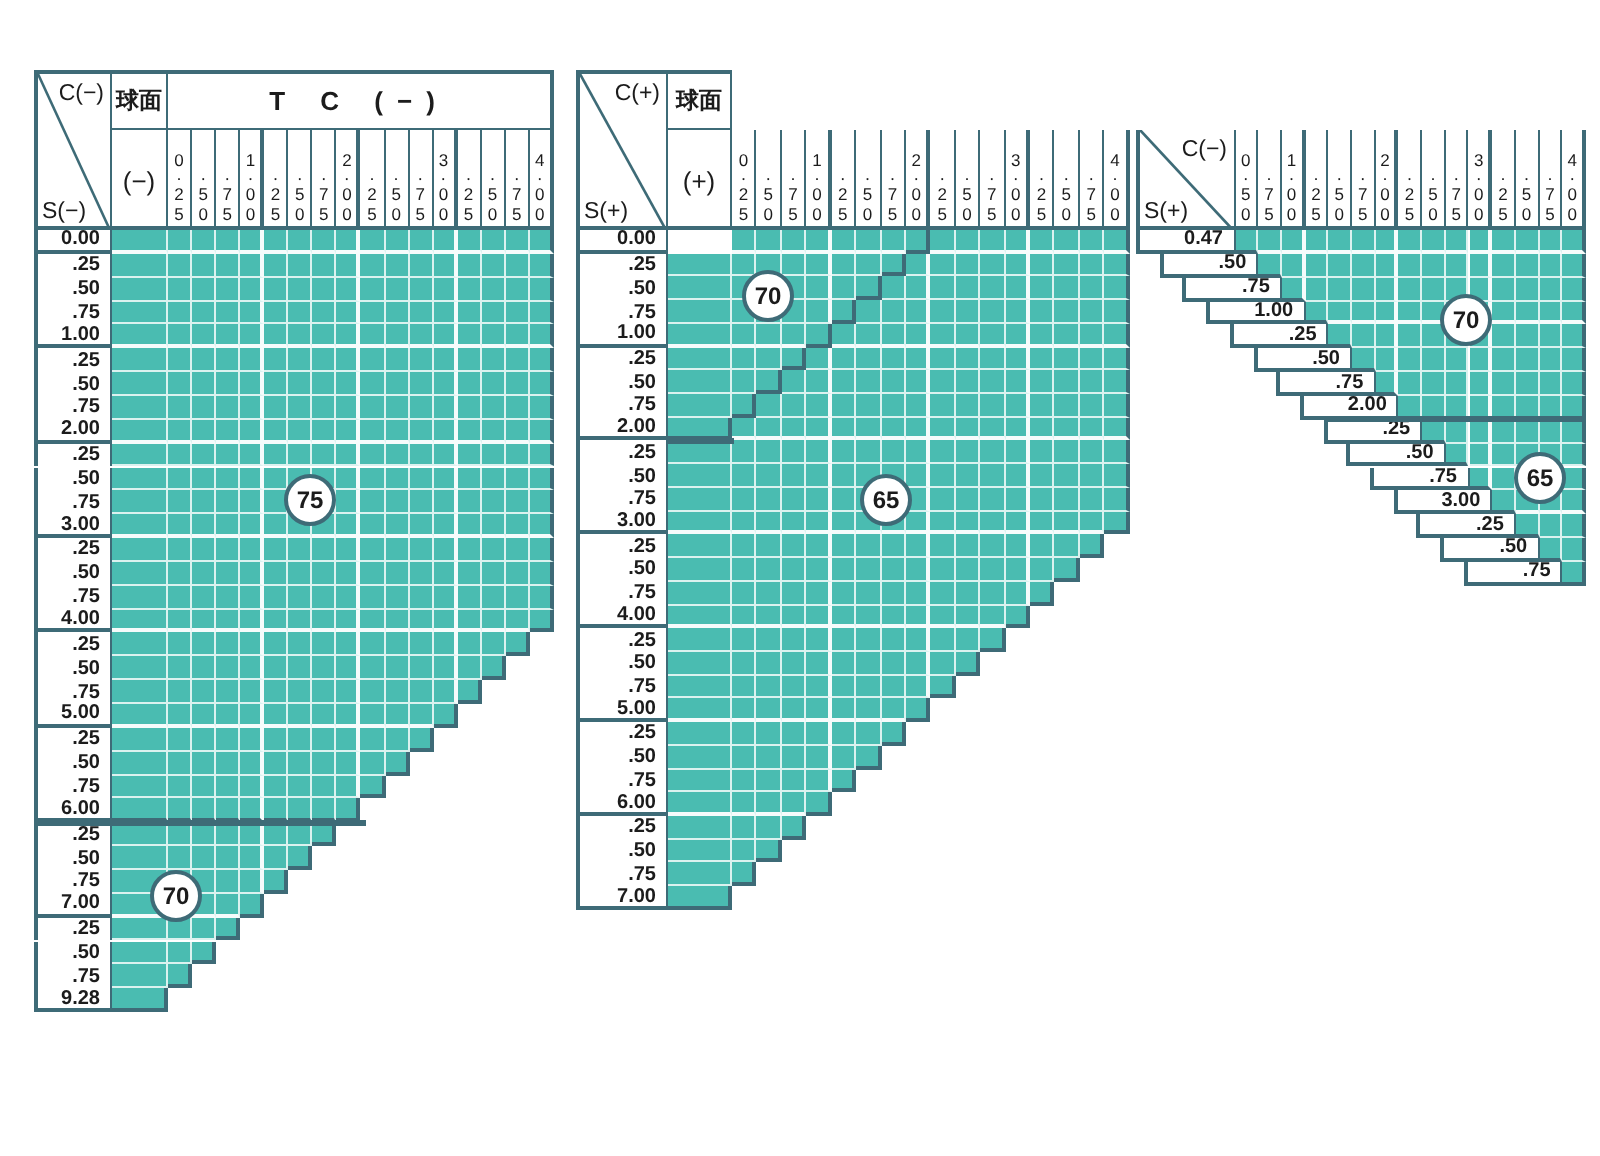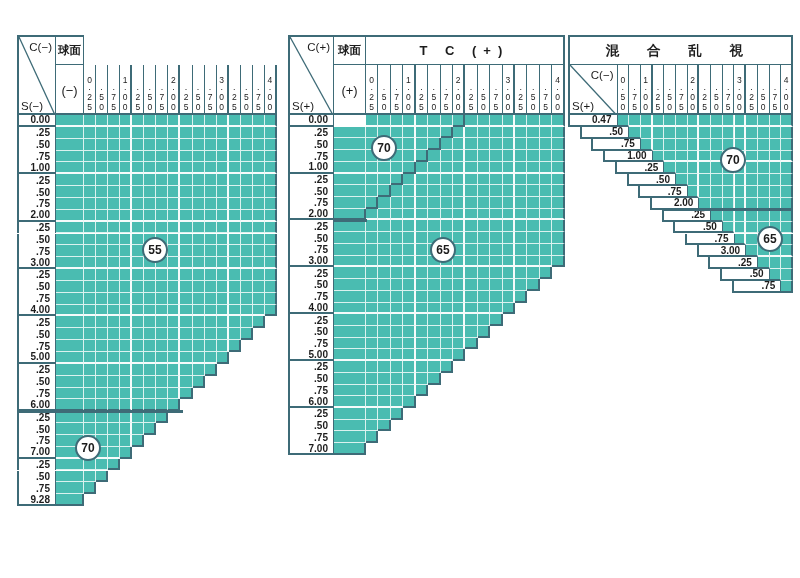--- a/index.html
+++ b/index.html
@@ -13,20 +13,21 @@
 
 <div id="chart-root">
     <div style="position: absolute; left: 17px; top: 35px; width: 39px; height: 80px; background: rgb(255, 255, 255); border-left: 2.5px solid rgb(62, 107, 119); border-top: 2.5px solid rgb(62, 107, 119); border-right: 1.5px solid rgb(62, 107, 119);">
       <svg viewBox="0 0 39 80" preserveAspectRatio="none" style="position:absolute;left:0;top:0;width:100%;height:100%;">
         <line x1="0" y1="0" x2="39" y2="80" stroke="#3e6b77" stroke-width="1.4"></line>
       </svg>
       <span style="position:absolute;top:4px;right:3px;font-size:11.5px;">C(−)</span>
       <span style="position:absolute;bottom:3px;left:2px;font-size:11.5px;">S(−)</span>
     </div>
     <div style="position: absolute; left: 56px; top: 35px; width: 28px; height: 30px; background: rgb(255, 255, 255); border-top: 2.5px solid rgb(62, 107, 119); border-right: 1.5px solid rgb(62, 107, 119); border-bottom: 1.5px solid rgb(62, 107, 119); display: flex; align-items: center; justify-content: center; font-size: 11.5px; font-weight: 600;">球面</div>
+    <div style="position: absolute; left: 84px; top: 35px; width: 193px; height: 30px; background: rgb(255, 255, 255); border-top: 2.5px solid rgb(62, 107, 119); border-right: 2.5px solid rgb(62, 107, 119); border-bottom: 1.5px solid rgb(62, 107, 119); display: flex; align-items: center; justify-content: center; font-size: 13px; font-weight: 600; letter-spacing: 7px;">T C (−)</div>
     <div style="position: absolute; left: 56px; top: 65px; width: 28px; height: 50px; background: rgb(255, 255, 255); border-right: 1.5px solid rgb(62, 107, 119); display: flex; align-items: center; justify-content: center; font-size: 13px;">(−)</div>
     <div style="position: absolute; left: 84px; top: 65px; width: 12.06px; height: 50px; background: rgb(255, 255, 255); border-right: 1px solid rgb(62, 107, 119); display: flex; flex-direction: column; justify-content: flex-end; align-items: center; padding-bottom: 3px;">
       <span style="height: 11px; line-height: 11px; font-size: 8.5px; display: block;">0</span>
       <span style="height: 6px; line-height: 6px; font-size: 9px; display: block;">·</span>
       <span style="height: 10px; line-height: 10px; font-size: 8.5px; display: block;">2</span>
       <span style="height: 10px; line-height: 10px; font-size: 8.5px; display: block;">5</span>
     </div>
     <div style="position: absolute; left: 96.06px; top: 65px; width: 12.06px; height: 50px; background: rgb(255, 255, 255); border-right: 1px solid rgb(62, 107, 119); display: flex; flex-direction: column; justify-content: flex-end; align-items: center; padding-bottom: 3px;">
       <span style="height: 11px; line-height: 11px; font-size: 8.5px; display: block;"></span>
       <span style="height: 6px; line-height: 6px; font-size: 9px; display: block;">·</span>
@@ -569,31 +570,30 @@
     <div style="position: absolute; left: 108.12px; top: 458.65px; width: 12.06px; height: 11.85px; background: rgb(74, 188, 177); border-right: 2.5px solid rgb(62, 107, 119); border-bottom: 2.5px solid rgb(62, 107, 119);"></div>
     <div style="position: absolute; left: 17px; top: 470.5px; width: 39px; height: 11.85px; background: rgb(255, 255, 255); border-left: 2.5px solid rgb(62, 107, 119); border-right: 1.5px solid rgb(62, 107, 119); display: flex; align-items: center; justify-content: flex-end; padding-right: 5px; font-size: 10px; font-weight: 600;">.50</div>
     <div style="position: absolute; left: 56px; top: 470.5px; width: 28px; height: 11.85px; background: rgb(74, 188, 177); border-right: 1px solid rgba(255, 255, 255, 0.8); border-bottom: 1px solid rgba(255, 255, 255, 0.8);"></div>
     <div style="position: absolute; left: 84px; top: 470.5px; width: 12.06px; height: 11.85px; background: rgb(74, 188, 177); border-right: 1px solid rgba(255, 255, 255, 0.8); border-bottom: 1px solid rgba(255, 255, 255, 0.8);"></div>
     <div style="position: absolute; left: 96.06px; top: 470.5px; width: 12.06px; height: 11.85px; background: rgb(74, 188, 177); border-right: 2.5px solid rgb(62, 107, 119); border-bottom: 2.5px solid rgb(62, 107, 119);"></div>
     <div style="position: absolute; left: 17px; top: 482.35px; width: 39px; height: 11.85px; background: rgb(255, 255, 255); border-left: 2.5px solid rgb(62, 107, 119); border-right: 1.5px solid rgb(62, 107, 119); display: flex; align-items: center; justify-content: flex-end; padding-right: 5px; font-size: 10px; font-weight: 600;">.75</div>
     <div style="position: absolute; left: 56px; top: 482.35px; width: 28px; height: 11.85px; background: rgb(74, 188, 177); border-right: 1px solid rgba(255, 255, 255, 0.8); border-bottom: 1px solid rgba(255, 255, 255, 0.8);"></div>
     <div style="position: absolute; left: 84px; top: 482.35px; width: 12.06px; height: 11.85px; background: rgb(74, 188, 177); border-right: 2.5px solid rgb(62, 107, 119); border-bottom: 2.5px solid rgb(62, 107, 119);"></div>
     <div style="position: absolute; left: 17px; top: 494.2px; width: 39px; height: 11.85px; background: rgb(255, 255, 255); border-left: 2.5px solid rgb(62, 107, 119); border-right: 1.5px solid rgb(62, 107, 119); border-bottom: 2.5px solid rgb(62, 107, 119); display: flex; align-items: center; justify-content: flex-end; padding-right: 5px; font-size: 10px; font-weight: 600;">9.28</div>
     <div style="position: absolute; left: 56px; top: 494.2px; width: 28px; height: 11.85px; background: rgb(74, 188, 177); border-right: 2.5px solid rgb(62, 107, 119); border-bottom: 2.5px solid rgb(62, 107, 119);"></div>
-    <div style="position: absolute; left: 142px; top: 237px; width: 26px; height: 26px; background: rgb(255, 255, 255); border: 2px solid rgb(62, 107, 119); border-radius: 50%; display: flex; align-items: center; justify-content: center; font-size: 12px; font-weight: 700; z-index: 5;">55</div>
+    <div style="position: absolute; left: 142px; top: 237px; width: 26px; height: 26px; background: rgb(255, 255, 255); border: 2px solid rgb(62, 107, 119); border-radius: 50%; display: flex; align-items: center; justify-content: center; font-size: 12px; font-weight: 700; z-index: 5;">75</div>
     <div style="position: absolute; left: 75px; top: 435px; width: 26px; height: 26px; background: rgb(255, 255, 255); border: 2px solid rgb(62, 107, 119); border-radius: 50%; display: flex; align-items: center; justify-content: center; font-size: 12px; font-weight: 700; z-index: 5;">70</div>
     <div style="position: absolute; left: 288px; top: 35px; width: 46px; height: 80px; background: rgb(255, 255, 255); border-left: 2.5px solid rgb(62, 107, 119); border-top: 2.5px solid rgb(62, 107, 119); border-right: 1.5px solid rgb(62, 107, 119);">
       <svg viewBox="0 0 46 80" preserveAspectRatio="none" style="position:absolute;left:0;top:0;width:100%;height:100%;">
         <line x1="0" y1="0" x2="46" y2="80" stroke="#3e6b77" stroke-width="1.4"></line>
       </svg>
       <span style="position:absolute;top:4px;right:3px;font-size:11.5px;">C(+)</span>
       <span style="position:absolute;bottom:3px;left:2px;font-size:11.5px;">S(+)</span>
     </div>
     <div style="position: absolute; left: 334px; top: 35px; width: 32px; height: 30px; background: rgb(255, 255, 255); border-top: 2.5px solid rgb(62, 107, 119); border-right: 1.5px solid rgb(62, 107, 119); border-bottom: 1.5px solid rgb(62, 107, 119); display: flex; align-items: center; justify-content: center; font-size: 11.5px; font-weight: 600;">球面</div>
-    <div style="position: absolute; left: 366px; top: 35px; width: 198.7px; height: 30px; background: rgb(255, 255, 255); border-top: 2.5px solid rgb(62, 107, 119); border-right: 2.5px solid rgb(62, 107, 119); border-bottom: 1.5px solid rgb(62, 107, 119); display: flex; align-items: center; justify-content: center; font-size: 13px; font-weight: 600; letter-spacing: 7px;">T C (+)</div>
     <div style="position: absolute; left: 334px; top: 65px; width: 32px; height: 50px; background: rgb(255, 255, 255); border-right: 1.5px solid rgb(62, 107, 119); display: flex; align-items: center; justify-content: center; font-size: 13px;">(+)</div>
     <div style="position: absolute; left: 366px; top: 65px; width: 12.42px; height: 50px; background: rgb(255, 255, 255); border-right: 1px solid rgb(62, 107, 119); display: flex; flex-direction: column; justify-content: flex-end; align-items: center; padding-bottom: 3px;">
       <span style="height: 11px; line-height: 11px; font-size: 8.5px; display: block;">0</span>
       <span style="height: 6px; line-height: 6px; font-size: 9px; display: block;">·</span>
       <span style="height: 10px; line-height: 10px; font-size: 8.5px; display: block;">2</span>
       <span style="height: 10px; line-height: 10px; font-size: 8.5px; display: block;">5</span>
     </div>
     <div style="position: absolute; left: 378.42px; top: 65px; width: 12.42px; height: 50px; background: rgb(255, 255, 255); border-right: 1px solid rgb(62, 107, 119); display: flex; flex-direction: column; justify-content: flex-end; align-items: center; padding-bottom: 3px;">
       <span style="height: 11px; line-height: 11px; font-size: 8.5px; display: block;"></span>
       <span style="height: 6px; line-height: 6px; font-size: 9px; display: block;">·</span>
@@ -1066,21 +1066,20 @@
     <div style="position: absolute; left: 334px; top: 419.72px; width: 32px; height: 11.72px; background: rgb(74, 188, 177); border-right: 1px solid rgba(255, 255, 255, 0.8); border-bottom: 1px solid rgba(255, 255, 255, 0.8);"></div>
     <div style="position: absolute; left: 366px; top: 419.72px; width: 12.42px; height: 11.72px; background: rgb(74, 188, 177); border-right: 1px solid rgba(255, 255, 255, 0.8); border-bottom: 1px solid rgba(255, 255, 255, 0.8);"></div>
     <div style="position: absolute; left: 378.42px; top: 419.72px; width: 12.42px; height: 11.72px; background: rgb(74, 188, 177); border-right: 2.5px solid rgb(62, 107, 119); border-bottom: 2.5px solid rgb(62, 107, 119);"></div>
     <div style="position: absolute; left: 288px; top: 431.44px; width: 46px; height: 11.72px; background: rgb(255, 255, 255); border-left: 2.5px solid rgb(62, 107, 119); border-right: 1.5px solid rgb(62, 107, 119); display: flex; align-items: center; justify-content: flex-end; padding-right: 5px; font-size: 10px; font-weight: 600;">.75</div>
     <div style="position: absolute; left: 334px; top: 431.44px; width: 32px; height: 11.72px; background: rgb(74, 188, 177); border-right: 1px solid rgba(255, 255, 255, 0.8); border-bottom: 1px solid rgba(255, 255, 255, 0.8);"></div>
     <div style="position: absolute; left: 366px; top: 431.44px; width: 12.42px; height: 11.72px; background: rgb(74, 188, 177); border-right: 2.5px solid rgb(62, 107, 119); border-bottom: 2.5px solid rgb(62, 107, 119);"></div>
     <div style="position: absolute; left: 288px; top: 443.16px; width: 46px; height: 11.72px; background: rgb(255, 255, 255); border-left: 2.5px solid rgb(62, 107, 119); border-right: 1.5px solid rgb(62, 107, 119); border-bottom: 2.5px solid rgb(62, 107, 119); display: flex; align-items: center; justify-content: flex-end; padding-right: 5px; font-size: 10px; font-weight: 600;">7.00</div>
     <div style="position: absolute; left: 334px; top: 443.16px; width: 32px; height: 11.72px; background: rgb(74, 188, 177); border-right: 2.5px solid rgb(62, 107, 119); border-bottom: 2.5px solid rgb(62, 107, 119);"></div>
     <div style="position: absolute; left: 371px; top: 135px; width: 26px; height: 26px; background: rgb(255, 255, 255); border: 2px solid rgb(62, 107, 119); border-radius: 50%; display: flex; align-items: center; justify-content: center; font-size: 12px; font-weight: 700; z-index: 5;">70</div>
     <div style="position: absolute; left: 430px; top: 237px; width: 26px; height: 26px; background: rgb(255, 255, 255); border: 2px solid rgb(62, 107, 119); border-radius: 50%; display: flex; align-items: center; justify-content: center; font-size: 12px; font-weight: 700; z-index: 5;">65</div>
-    <div style="position: absolute; left: 568px; top: 35px; width: 225px; height: 30px; background: rgb(255, 255, 255); border-width: 2.5px 2.5px 1.5px; border-style: solid; border-color: rgb(62, 107, 119); display: flex; align-items: center; justify-content: center; font-size: 13.5px; font-weight: 600; letter-spacing: 12px;">混 合 乱 視</div>
     <div style="position: absolute; left: 568px; top: 65px; width: 49.5px; height: 50px; background: rgb(255, 255, 255); border-left: 2.5px solid rgb(62, 107, 119); border-right: 1.5px solid rgb(62, 107, 119);">
       <svg viewBox="0 0 49.5 50" preserveAspectRatio="none" style="position:absolute;left:0;top:0;width:100%;height:100%;">
         <line x1="0" y1="0" x2="49.5" y2="50" stroke="#3e6b77" stroke-width="1.4"></line>
       </svg>
       <span style="position:absolute;top:4px;right:3px;font-size:11.5px;">C(−)</span>
       <span style="position:absolute;bottom:3px;left:2px;font-size:11.5px;">S(+)</span>
     </div>
     <div style="position: absolute; left: 617.5px; top: 65px; width: 11.7px; height: 50px; background: rgb(255, 255, 255); border-right: 1px solid rgb(62, 107, 119); display: flex; flex-direction: column; justify-content: flex-end; align-items: center; padding-bottom: 3px;">
       <span style="height: 11px; line-height: 11px; font-size: 8.5px; display: block;">0</span>
       <span style="height: 6px; line-height: 6px; font-size: 9px; display: block;">·</span>

